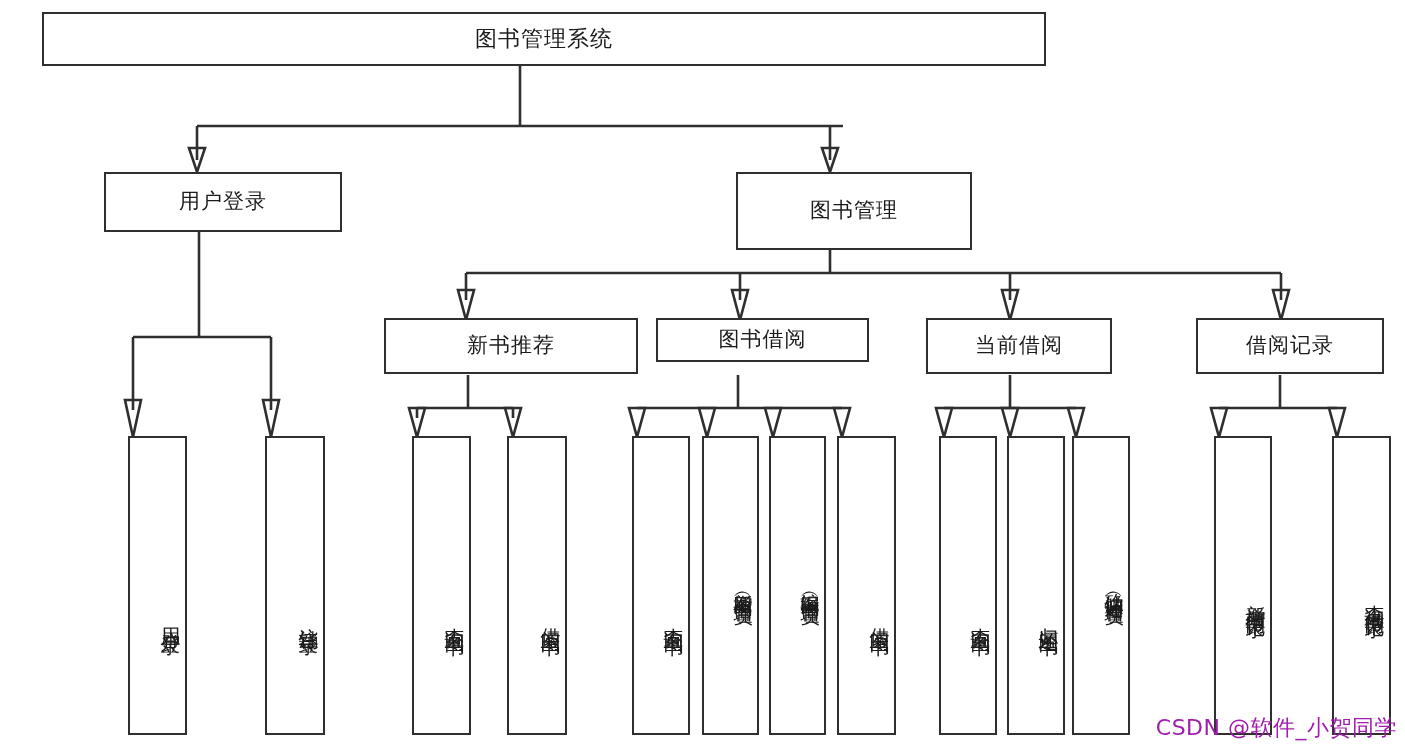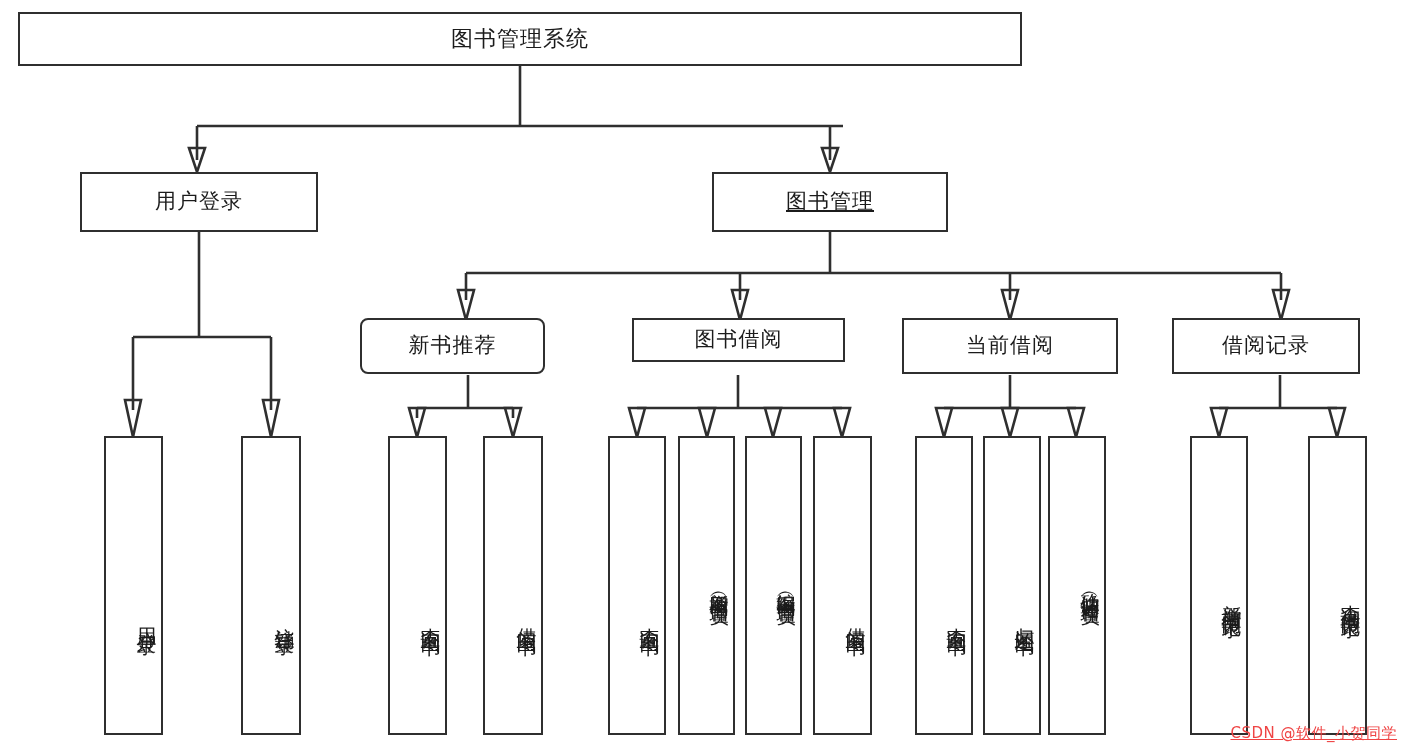--- a/index.html
+++ b/index.html
@@ -24,20 +24,21 @@
   .node {
     position: absolute;
     box-sizing: border-box;
     border: 2.5px solid #2f2f2f;
     background: #ffffff;
     display: flex;
     align-items: center;
     justify-content: center;
     color: #1b1b1b;
     letter-spacing: 1px;
+    margin-left: 24px;
   }
   .node.horiz {
     font-size: 21px;
     line-height: 1.2;
   }
   .node.root {
     font-size: 22px;
   }
   .node.vert {
     writing-mode: vertical-rl;
@@ -51,25 +52,24 @@
     justify-content: center;
   }
   .node.vert.tall {
     font-size: 19px;
     letter-spacing: 2px;
   }
   .watermark {
     position: absolute;
     right: 8px;
     bottom: 4px;
-    font-size: 15px;
-    color: #ef4444;
+    font-size: 22px;
+    color: #a21caf;
     letter-spacing: 0.5px;
     white-space: nowrap;
-    text-decoration: underline;
   }
   svg.links {
     position: absolute;
     left: 0;
     top: 0;
     width: 1405px;
     height: 747px;
     pointer-events: none;
   }
   svg.links path, svg.links line {
@@ -133,25 +133,25 @@
 
     <path d="M1280 375 L1280 408"></path>
     <path d="M1219 408 L1337 408"></path>
     <path d="M1211 408 L1227 408 L1219 437 Z" fill="#2f2f2f" stroke="none"></path>
     <path d="M1329 408 L1345 408 L1337 437 Z" fill="#2f2f2f" stroke="none"></path>
   </svg>
 
   <div class="node horiz root" style="left:18px; top:12px; width:1004px; height:54px;">图书管理系统</div>
 
   <div class="node horiz" style="left:80px; top:172px; width:238px; height:60px;">用户登录</div>
-  <div class="node horiz" style="left:712px; top:172px; width:236px; height:60px;text-decoration:underline;">图书管理</div>
+  <div class="node horiz" style="left:712px; top:172px; width:236px; height:78px;">图书管理</div>
 
-  <div class="node horiz" style="left:360px; top:318px; width:185px; height:56px;border-radius:8px;">新书推荐</div>
+  <div class="node horiz" style="left:360px; top:318px; width:254px; height:56px;">新书推荐</div>
   <div class="node horiz" style="left:632px; top:318px; width:213px; height:44px;">图书借阅</div>
-  <div class="node horiz" style="left:902px; top:318px; width:216px; height:56px;">当前借阅</div>
+  <div class="node horiz" style="left:902px; top:318px; width:186px; height:56px;">当前借阅</div>
   <div class="node horiz" style="left:1172px; top:318px; width:188px; height:56px;">借阅记录</div>
 
   <div class="node vert" style="left:104px; top:436px; width:59px; height:299px; padding-top:70px;">用户登录</div>
   <div class="node vert" style="left:241px; top:436px; width:60px; height:299px; padding-top:70px;">注销登录</div>
 
   <div class="node vert" style="left:388px; top:436px; width:59px; height:299px; padding-top:70px;">查询图书</div>
   <div class="node vert" style="left:483px; top:436px; width:60px; height:299px; padding-top:70px;">借阅图书</div>
 
   <div class="node vert" style="left:608px; top:436px; width:58px; height:299px; padding-top:70px;">查询图书</div>
   <div class="node vert tall" style="left:678px; top:436px; width:57px; height:299px; padding-top:8px;">新增图书（管理员）</div>

